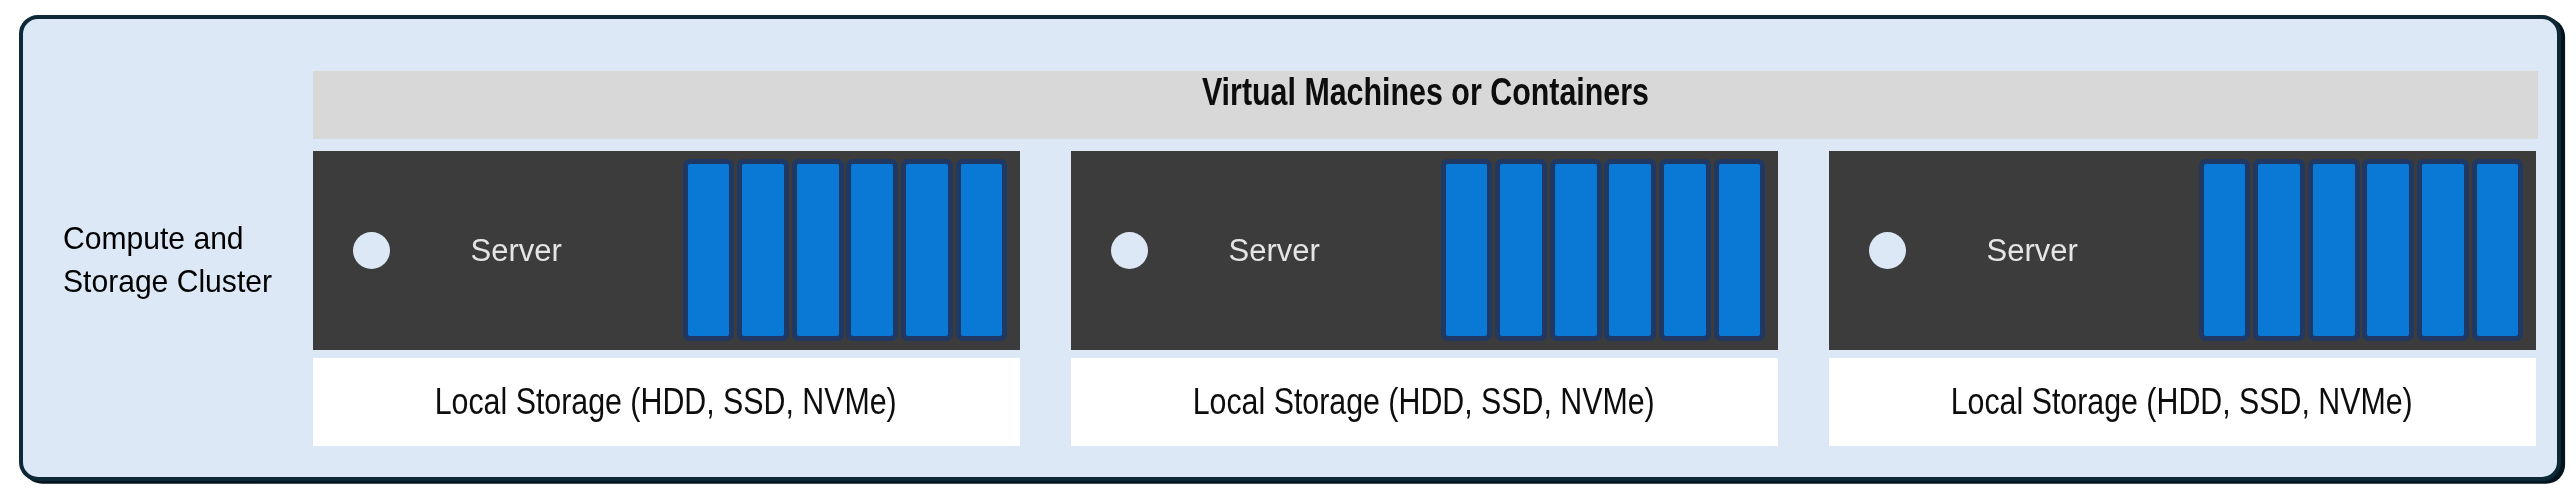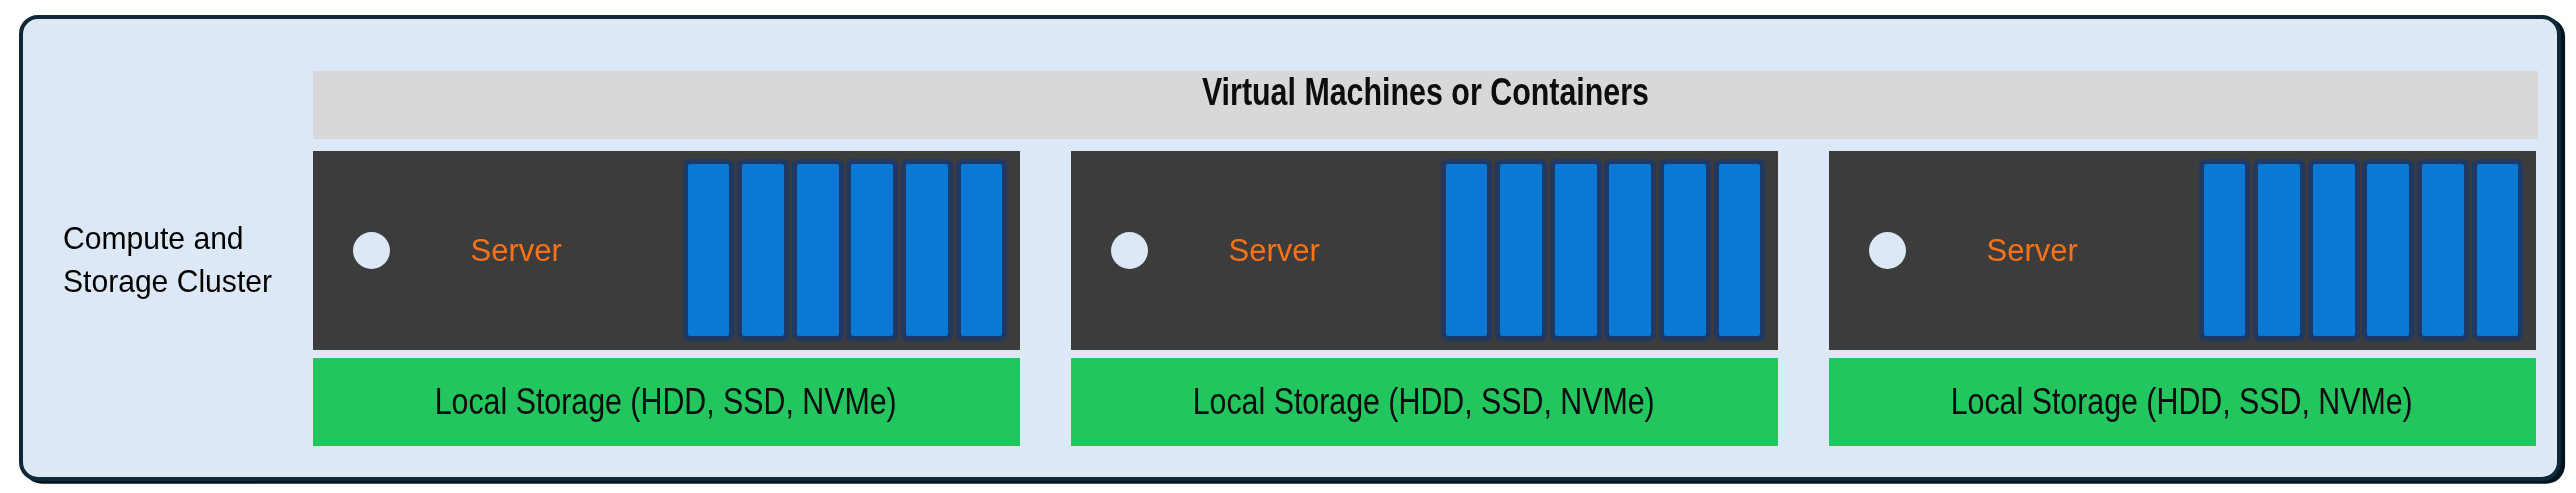--- a/index.html
+++ b/index.html
@@ -42,35 +42,35 @@
   .server{
     position:absolute;top:132px;left:0;width:707px;height:199px;
     background:#3c3c3c;
     display:flex;align-items:center;
   }
   .bullet{
     width:37px;height:37px;border-radius:50%;
     background:#dce8f6;margin-left:40px;flex:none;
   }
   .server-label{
-    color:#f97316;font-size:31px;margin-left:81px;white-space:nowrap;
+    color:#e5e5e5;font-size:31px;margin-left:81px;white-space:nowrap;
   }
   .disk-array{
     position:absolute;left:370px;top:8.2px;width:325px;height:182px;
     display:flex;gap:2.7px;
   }
   .disk-bar{
     flex:1;box-sizing:border-box;
     background:#0a79d6;
     border:5.5px solid #1f3864;
     border-radius:6.9px;
   }
   .storage{
     position:absolute;top:339px;left:0;width:707px;height:88px;
-    background:#22c55e;
+    background:#ffffff;
     display:flex;align-items:center;justify-content:center;
   }
   .storage .txt{
     font-size:37px;color:#0d0d0d;
     transform:scaleX(0.82);transform-origin:center;
     white-space:nowrap;
   }
 </style>
 </head>
 <body>

